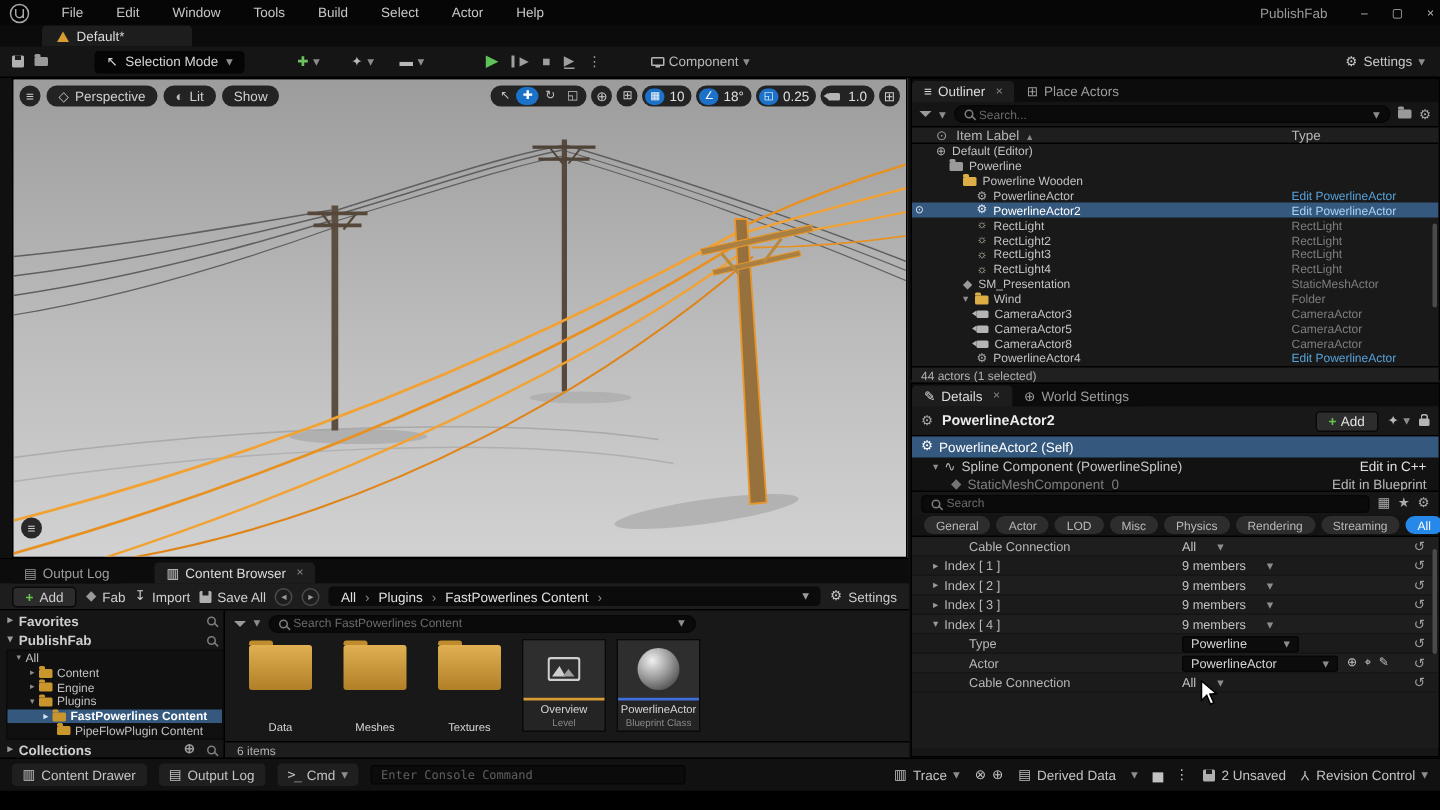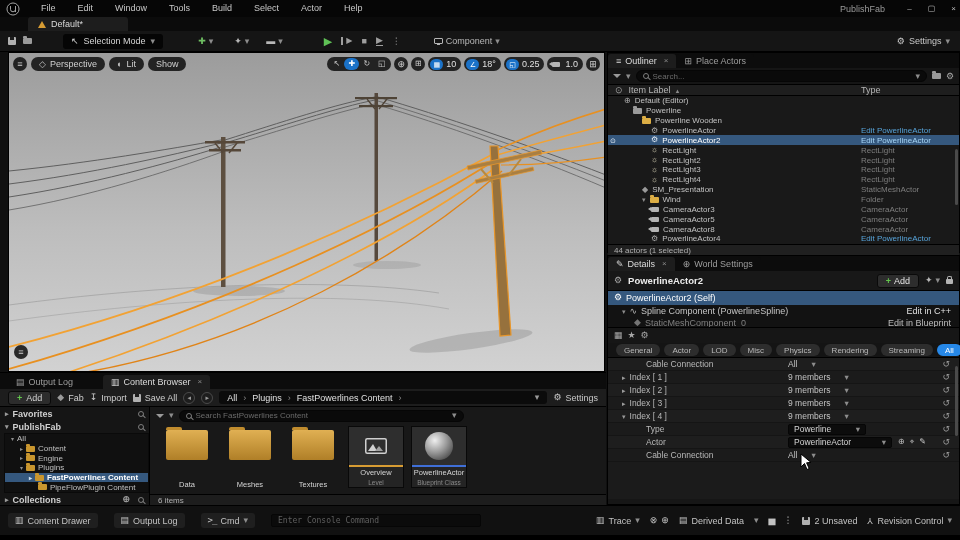--- a/index.html
+++ b/index.html
@@ -100,21 +100,21 @@
 .rpanel{position:absolute;left:607px;top:52px;width:353px;background:#161616;border:1px solid #000}
 .ptabs{height:15px;background:#0c0c0c;display:flex;align-items:flex-end}
 .ptab{height:14px;display:flex;align-items:center;gap:4px;padding:0 8px;color:#9d9d9d;background:#0c0c0c;border-radius:3px 3px 0 0}
 .ptab.act{background:#1d1d1d;color:#dcdcdc}
 .ptab .i-close{color:#8a8a8a;font-size:8px;margin-left:3px}
 .srow{height:16px;display:flex;align-items:center;gap:5px;padding:0 5px;background:#151515}
 .sbox{flex:1;background:#0a0a0a;border:1px solid #060606;border-radius:8px;height:12px;display:flex;align-items:center;gap:4px;padding:0 6px}
 .sbox input{flex:1;background:transparent;border:none;outline:none;color:#cfcfcf;font-size:8px;font-family:"Liberation Sans",sans-serif}
 .sbox input::placeholder{color:#6b6b6b}
 
-.ohead{height:12px;display:flex;align-items:center;background:#1e1e1e;border-top:1px solid #000;border-bottom:1px solid #000;color:#b5b5b5;padding-left:7px;position:relative}
+.ohead{height:12px;display:flex;align-items:center;background:#1e1e1e;border-top:1px solid #000;border-bottom:1px solid #000;color:#b5b5b5;padding-left:16px;position:relative}
 .ohead .typecol{position:absolute;left:253px}
 .orows{height:148px;overflow:hidden;background:#191919}
 .orow{height:9.87px;display:flex;align-items:center;position:relative;font-size:8px;color:#c2c2c2}
 .orow .lbl{display:flex;align-items:center;gap:4px;white-space:nowrap}
 .orow .typ{position:absolute;left:253px;color:#7e7e7e;white-space:nowrap}
 .orow .typ.link{color:#57a3d9}
 .orow.sel{background:#35587e;color:#fff}
 .orow.sel .typ.link{color:#a6d6f7}
 .oeye{position:absolute;left:2px;color:#dfe8f2;font-size:7px}
 .ind1{padding-left:16px}.ind2{padding-left:25px}.ind3{padding-left:34px}.ind4{padding-left:43px}
@@ -175,21 +175,21 @@
 .bigfold::before{content:"";position:absolute;top:-3px;left:0;width:16px;height:3px;background:#c08c2e;border-radius:2px 2px 0 0}
 .tlabel{font-size:7.5px;color:#d6d6d6;margin-top:18px}
 .assetbox{width:56px;height:62px;background:#242424;border:1px solid #090909;display:flex;flex-direction:column;align-items:center}
 .thumb{width:54px;height:38px;background:#2e2e2e;display:flex;align-items:center;justify-content:center;position:relative}
 .uline{width:54px;height:2px}
 .assetbox .tlabel{margin-top:2px}
 .sublabel{font-size:6.5px;color:#8a8a8a;margin-top:2px}
 .sphere{width:28px;height:28px;border-radius:50%;background:radial-gradient(circle at 35% 30%,#efefef,#9a9a9a 45%,#3d3d3d 90%)}
 .cbfoot{position:absolute;left:0;bottom:0;width:100%;height:12px;background:#1d1d1d;border-top:1px solid #000;display:flex;align-items:center;padding-left:8px;color:#b0b0b0;font-size:8px}
 
-.statusbar{position:absolute;left:0;top:505px;width:960px;height:30px;background:#111;border-top:1px solid #000;display:flex;align-items:center;gap:16px;padding:0 8px}
+.statusbar{position:absolute;left:0;top:505px;width:960px;height:22px;background:#111;border-top:1px solid #000;display:flex;align-items:center;gap:8px;padding:0 8px}
 .stitem{display:flex;align-items:center;gap:4px;color:#c3c3c3}
 .stitem.boxed{background:#1f1f1f;border-radius:3px;height:15px;padding:0 7px}
 .console{width:210px;background:#0b0b0b;border:1px solid #060606;border-radius:2px;height:13px;color:#cfcfcf;font-family:"DejaVu Sans Mono",monospace;font-size:8px;padding:0 6px;outline:none}
 .console::placeholder{color:#5f5f5f}
 .stright{margin-left:auto;display:flex;align-items:center;gap:10px}
 .cursor{position:absolute;z-index:50;pointer-events:none}
 </style>
 </head>
 <body>
 
@@ -578,20 +578,24 @@
           <span>Spline Component (PowerlineSpline)</span>
           <span class="edit">Edit in C++</span>
         </div>
       <div class="crow cut" style="padding-left:26px;color:#9a9a9a">
           <i class="ic i-mesh" style="color:#8d8d8d"></i>
           <span>StaticMeshComponent_0</span>
           <span class="edit">Edit in Blueprint</span>
         </div>
     </div>
     <div class="dsrow">
+      <span class="sbox" style="border-radius:3px">
+        <span class="mag"></span>
+        <input placeholder="Search" style="">
+      </span>
       <i class="ic i-grid ric"></i>
       <i class="ic i-star ric"></i>
       <i class="ic i-gear ric"></i>
     </div>
     <div class="pillrow">
       <span class="pill">General</span>
       <span class="pill">Actor</span>
       <span class="pill">LOD</span>
       <span class="pill">Misc</span>
       <span class="pill">Physics</span>

